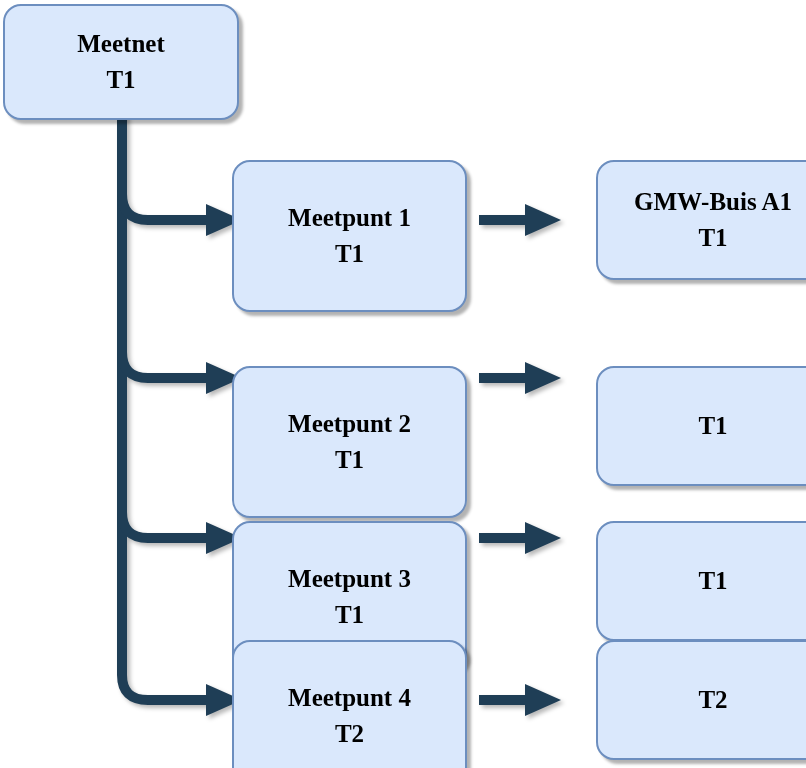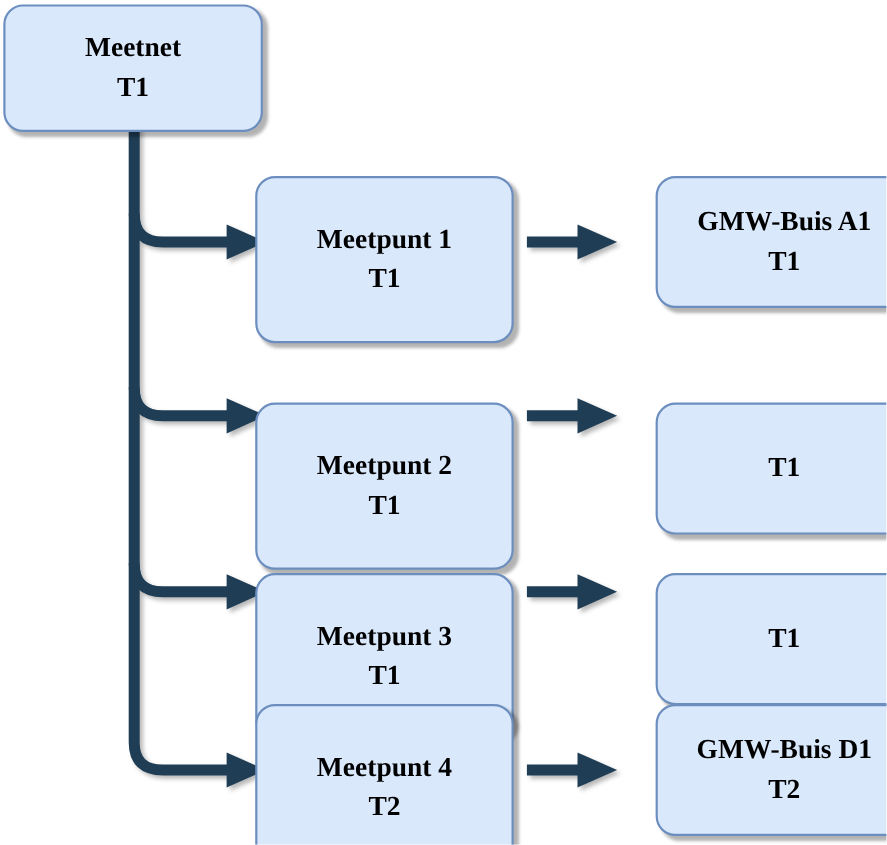--- a/index.html
+++ b/index.html
@@ -105,18 +105,17 @@
       <div>T1</div>
     </div>
   </div>
   <div class="node col-gmw row-3">
     <div class="node-text">
       <div>T1</div>
     </div>
   </div>
   <div class="node col-gmw row-4">
     <div class="node-text">
-      <div>GMW-Buis D1</div>
       <div>T2</div>
     </div>
   </div>
 
 </div>
 
 </body></html>

